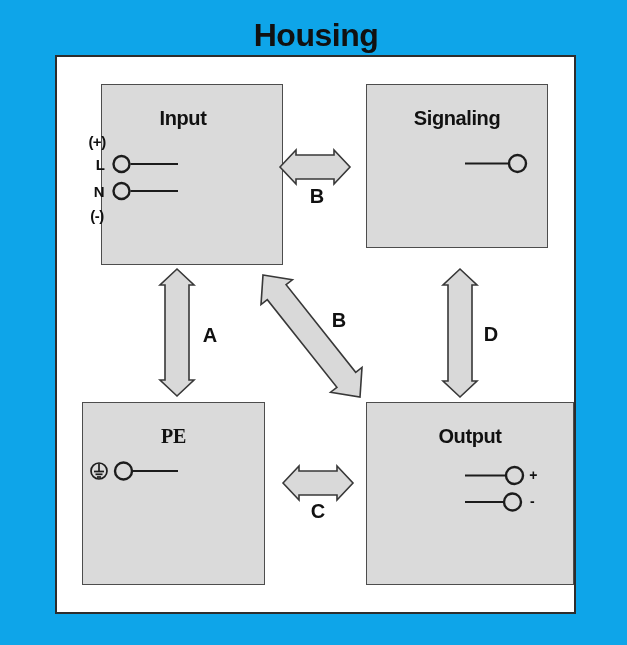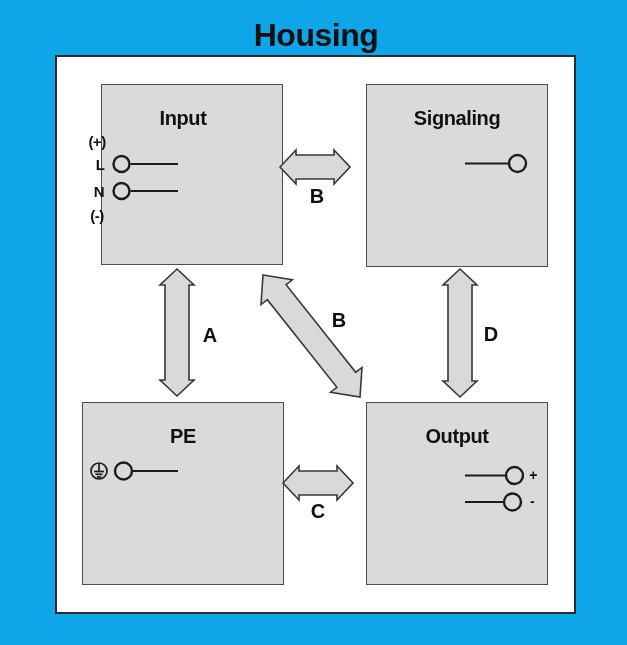--- a/index.html
+++ b/index.html
@@ -36,23 +36,23 @@
     box-sizing:border-box;
     background:#ffffff;
   }
   .box{
     position:absolute;
     background:var(--box-fill);
     border:1.4px solid var(--box-border);
     box-sizing:border-box;
   }
   .box-input{left:81px;top:84px;width:182px;height:181px;margin-left:20px;}
-  .box-signaling{left:366px;top:84px;width:182px;height:183px;}
-  .box-pe{left:82px;top:402px;width:202px;height:183px;}
-  .box-output{left:366px;top:402px;width:182px;height:183px;}
+  .box-signaling{left:366px;top:84px;width:182px;height:164px;}
+  .box-pe{left:82px;top:402px;width:183px;height:183px;font-family:Liberation Serif, serif;}
+  .box-output{left:366px;top:402px;width:208px;height:183px;}
   .box-label{
     position:absolute;
     left:0;top:22px;width:100%;
     text-align:center;
     font-size:20px;font-weight:bold;
     letter-spacing:-0.4px;
     white-space:nowrap;
   }
   .box-label-input{margin-left:-9px;}
   .svg-overlay{

